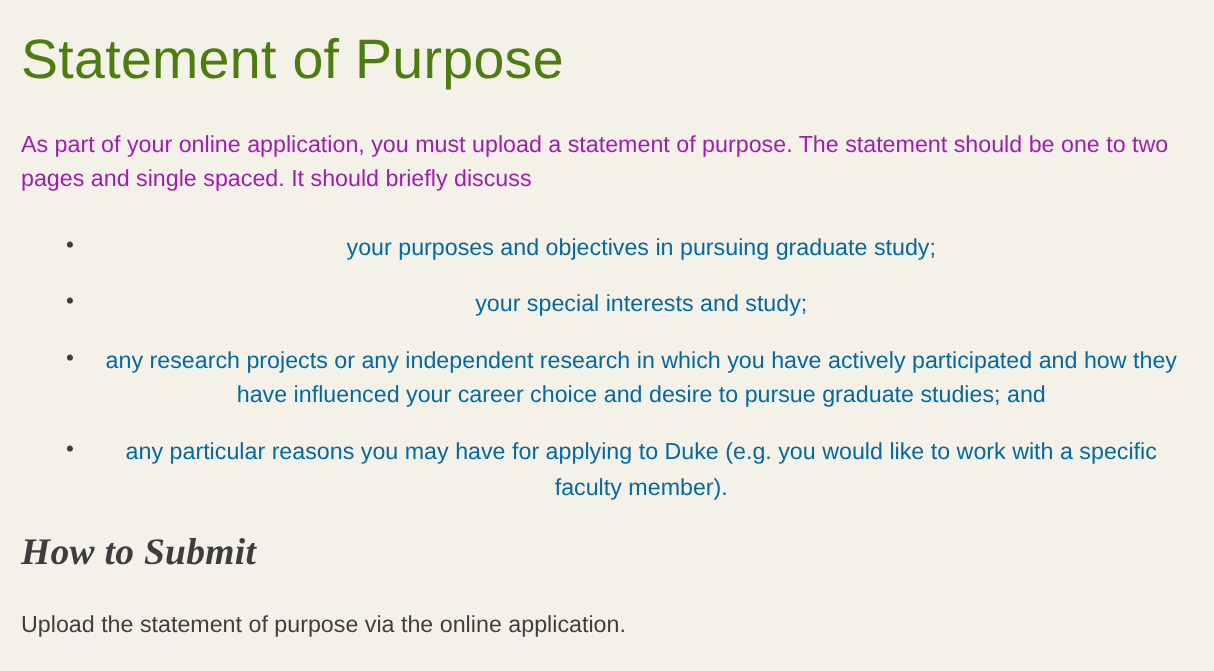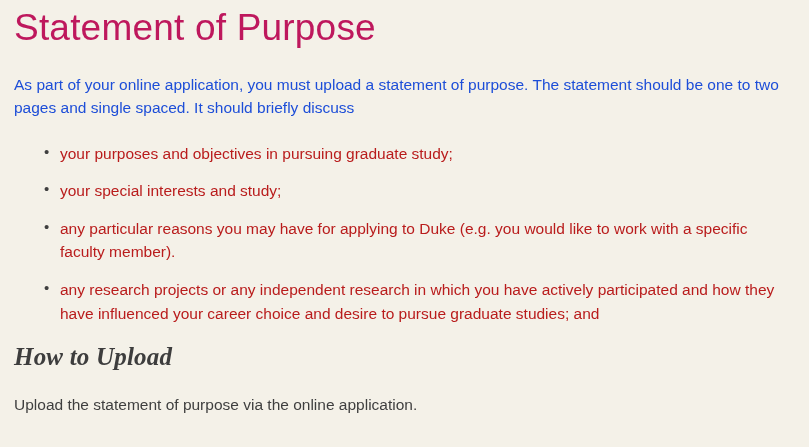--- a/index.html
+++ b/index.html
@@ -20,45 +20,46 @@
     height: 447px;
     box-sizing: border-box;
     padding: 0 14px 0 14px;
     background: #f4f1e8;
   }
   h1.page-title {
     font-family: "Liberation Sans", sans-serif;
     font-weight: normal;
     font-size: 37px;
     line-height: 1.1;
-    color: #be185d;
+    color: #4d7c0f;
     margin: 0;
-    padding-top: 8px;
+    padding-top: 20px;
     letter-spacing: 0.2px;
   }
   p.intro {
     font-size: 15.5px;
     line-height: 1.52;
-    color: #1d4ed8;
+    color: #a21caf;
     margin: 24px 0 0 0;
     max-width: 782px;
   }
   ul.sop-list {
     margin: 22px 0 0 0;
     padding-left: 30px;
     list-style: none;
   }
   ul.sop-list li {
     position: relative;
     font-size: 15.5px;
     line-height: 1.52;
-    color: #b91c1c;
+    color: #0369a1;
     margin-bottom: 14px;
     padding-left: 16px;
     max-width: 766px;
+    text-align: center;
   }
   ul.sop-list li:before {
     content: "\2022";
     position: absolute;
     left: 0;
     top: -1px;
     color: #3f3f3f;
     font-size: 15px;
   }
   h2.subhead {
@@ -82,21 +83,21 @@
 
 <div class="page">
 
   <h1 class="page-title">Statement of Purpose</h1>
 
   <p class="intro">As part of your online application, you must upload a statement of purpose. The statement should be one to two pages and single spaced. It should briefly discuss</p>
 
   <ul class="sop-list">
     <li>your purposes and objectives in pursuing graduate study;</li>
     <li>your special interests and study;</li>
+    <li>any research projects or any independent research in which you have actively participated and how they have influenced your career choice and desire to pursue graduate studies; and</li>
     <li>any particular reasons you may have for applying to Duke (e.g. you would like to work with a specific faculty member).</li>
-    <li>any research projects or any independent research in which you have actively participated and how they have influenced your career choice and desire to pursue graduate studies; and</li>
   </ul>
 
-  <h2 class="subhead">How to Upload</h2>
+  <h2 class="subhead">How to Submit</h2>
 
   <p class="submit-text">Upload the statement of purpose via the online application.</p>
 
 </div>
 
 </body></html>

